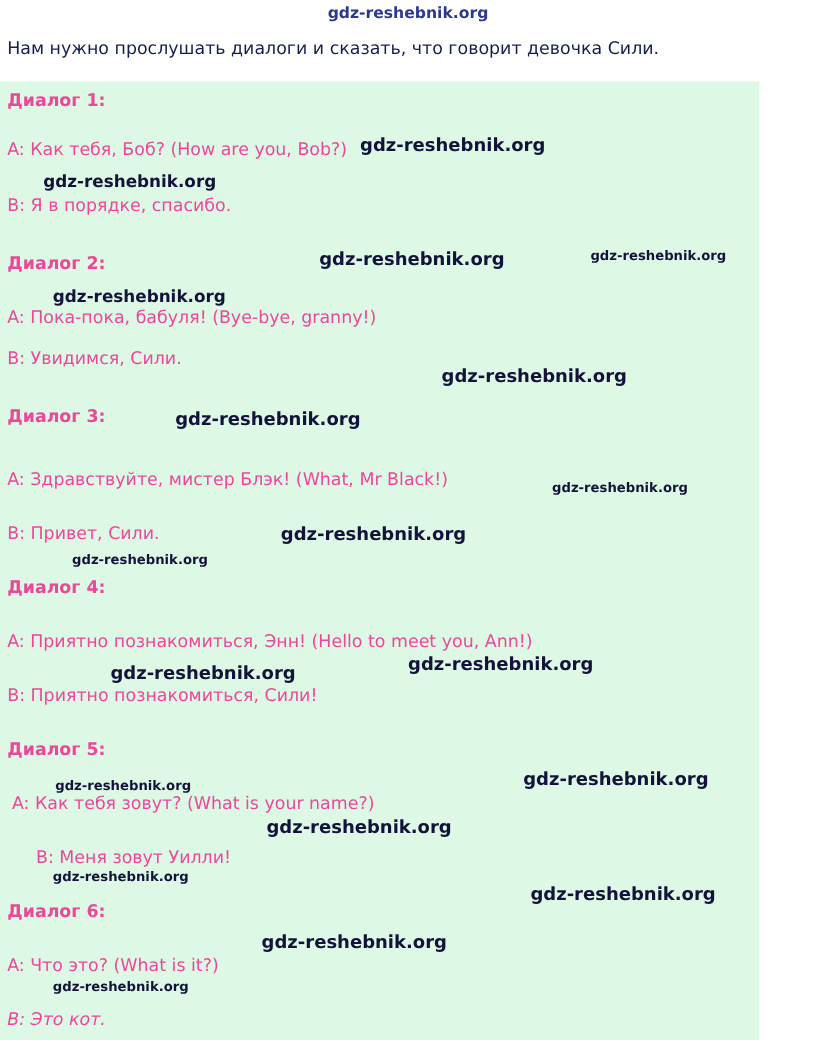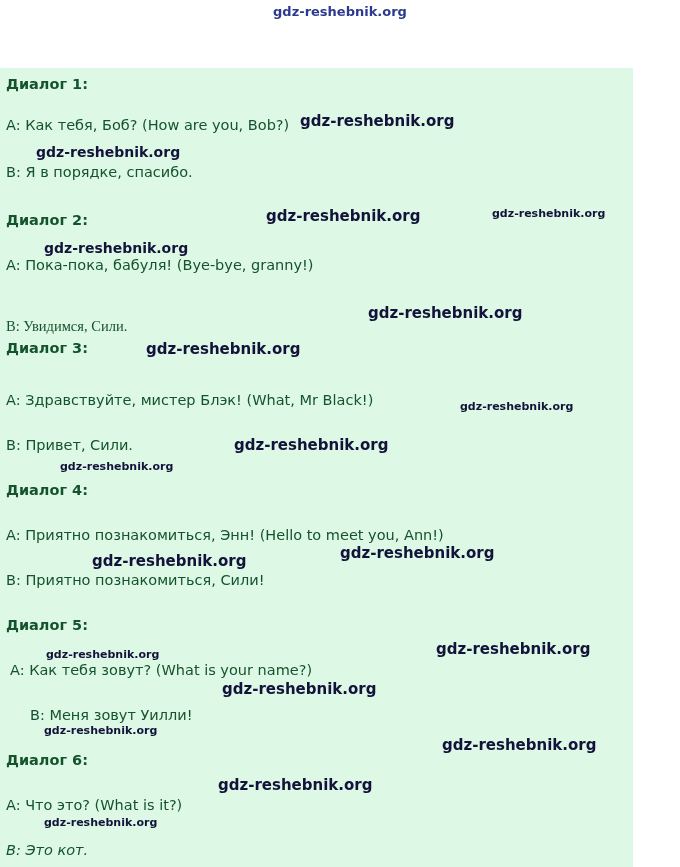--- a/index.html
+++ b/index.html
@@ -53,21 +53,21 @@
     position: absolute;
     top: 68px;
     left: 633px;
     width: 47px;
     height: 799px;
     background: #ffffff;
   }
   .line {
     position: absolute;
     font-size: 14.5px;
-    color: #14532d;
+    color: #ec4899;
     white-space: nowrap;
     line-height: 1.2;
   }
   .line.bold {
     font-weight: bold;
   }
   .wm {
     position: absolute;
     font-weight: bold;
     color: #12123a;
@@ -75,31 +75,32 @@
     font-family: "DejaVu Sans", "Liberation Sans", sans-serif;
   }
 </style>
 </head>
 <body>
 
 <div class="page">
 
   <div class="top-watermark">gdz-reshebnik.org</div>
 
+  <div class="intro">Нам нужно прослушать диалоги и сказать, что говорит девочка Сили.</div>
 
   <div class="content-block"></div>
   <div class="right-strip"></div>
 
   <div id="lines-layer">
       <div class="line bold" style="left: 6px; top: 76px;">Диалог 1:</div>
       <div class="line" style="left: 6px; top: 117px;">A: Как тебя, Боб? (How are you, Bob?)</div>
       <div class="line" style="left: 6px; top: 164px;">B: Я в порядке, спасибо.</div>
       <div class="line bold" style="left: 6px; top: 212px;">Диалог 2:</div>
       <div class="line" style="left: 6px; top: 257px;">A: Пока-пока, бабуля! (Bye-bye, granny!)</div>
-      <div class="line" style="left: 6px; top: 318px; font-family: Liberation Serif, serif;">B: Увидимся, Сили.</div>
+      <div class="line" style="left: 6px; top: 291px;">B: Увидимся, Сили.</div>
       <div class="line bold" style="left: 6px; top: 340px;">Диалог 3:</div>
       <div class="line" style="left: 6px; top: 392px;">A: Здравствуйте, мистер Блэк! (What, Mr Black!)</div>
       <div class="line" style="left: 6px; top: 437px;">B: Привет, Сили.</div>
       <div class="line bold" style="left: 6px; top: 482px;">Диалог 4:</div>
       <div class="line" style="left: 6px; top: 527px;">A: Приятно познакомиться, Энн! (Hello to meet you, Ann!)</div>
       <div class="line" style="left: 6px; top: 572px;">B: Приятно познакомиться, Сили!</div>
       <div class="line bold" style="left: 6px; top: 617px;">Диалог 5:</div>
       <div class="line" style="left: 10px; top: 662px;">A: Как тебя зовут? (What is your name?)</div>
       <div class="line" style="left: 6px; top: 707px; margin-left: 24px;">B: Меня зовут Уилли!</div>
       <div class="line bold" style="left: 6px; top: 752px;">Диалог 6:</div>

